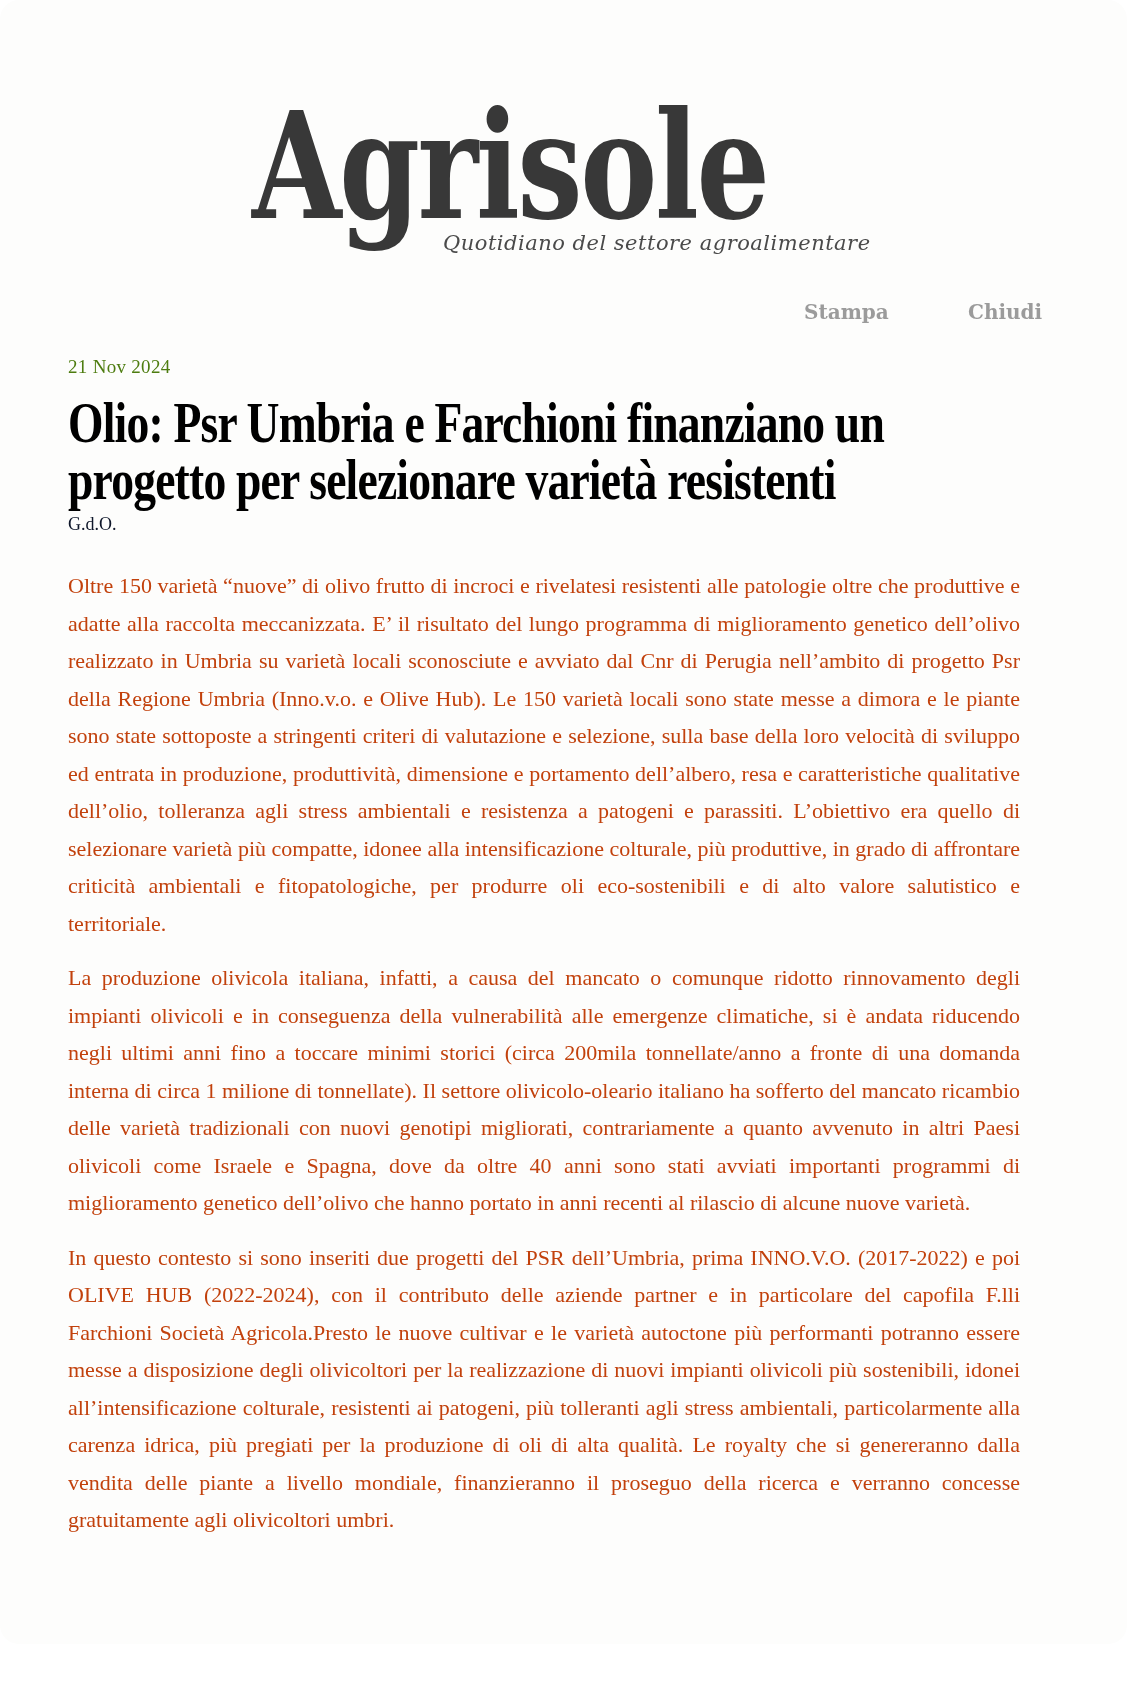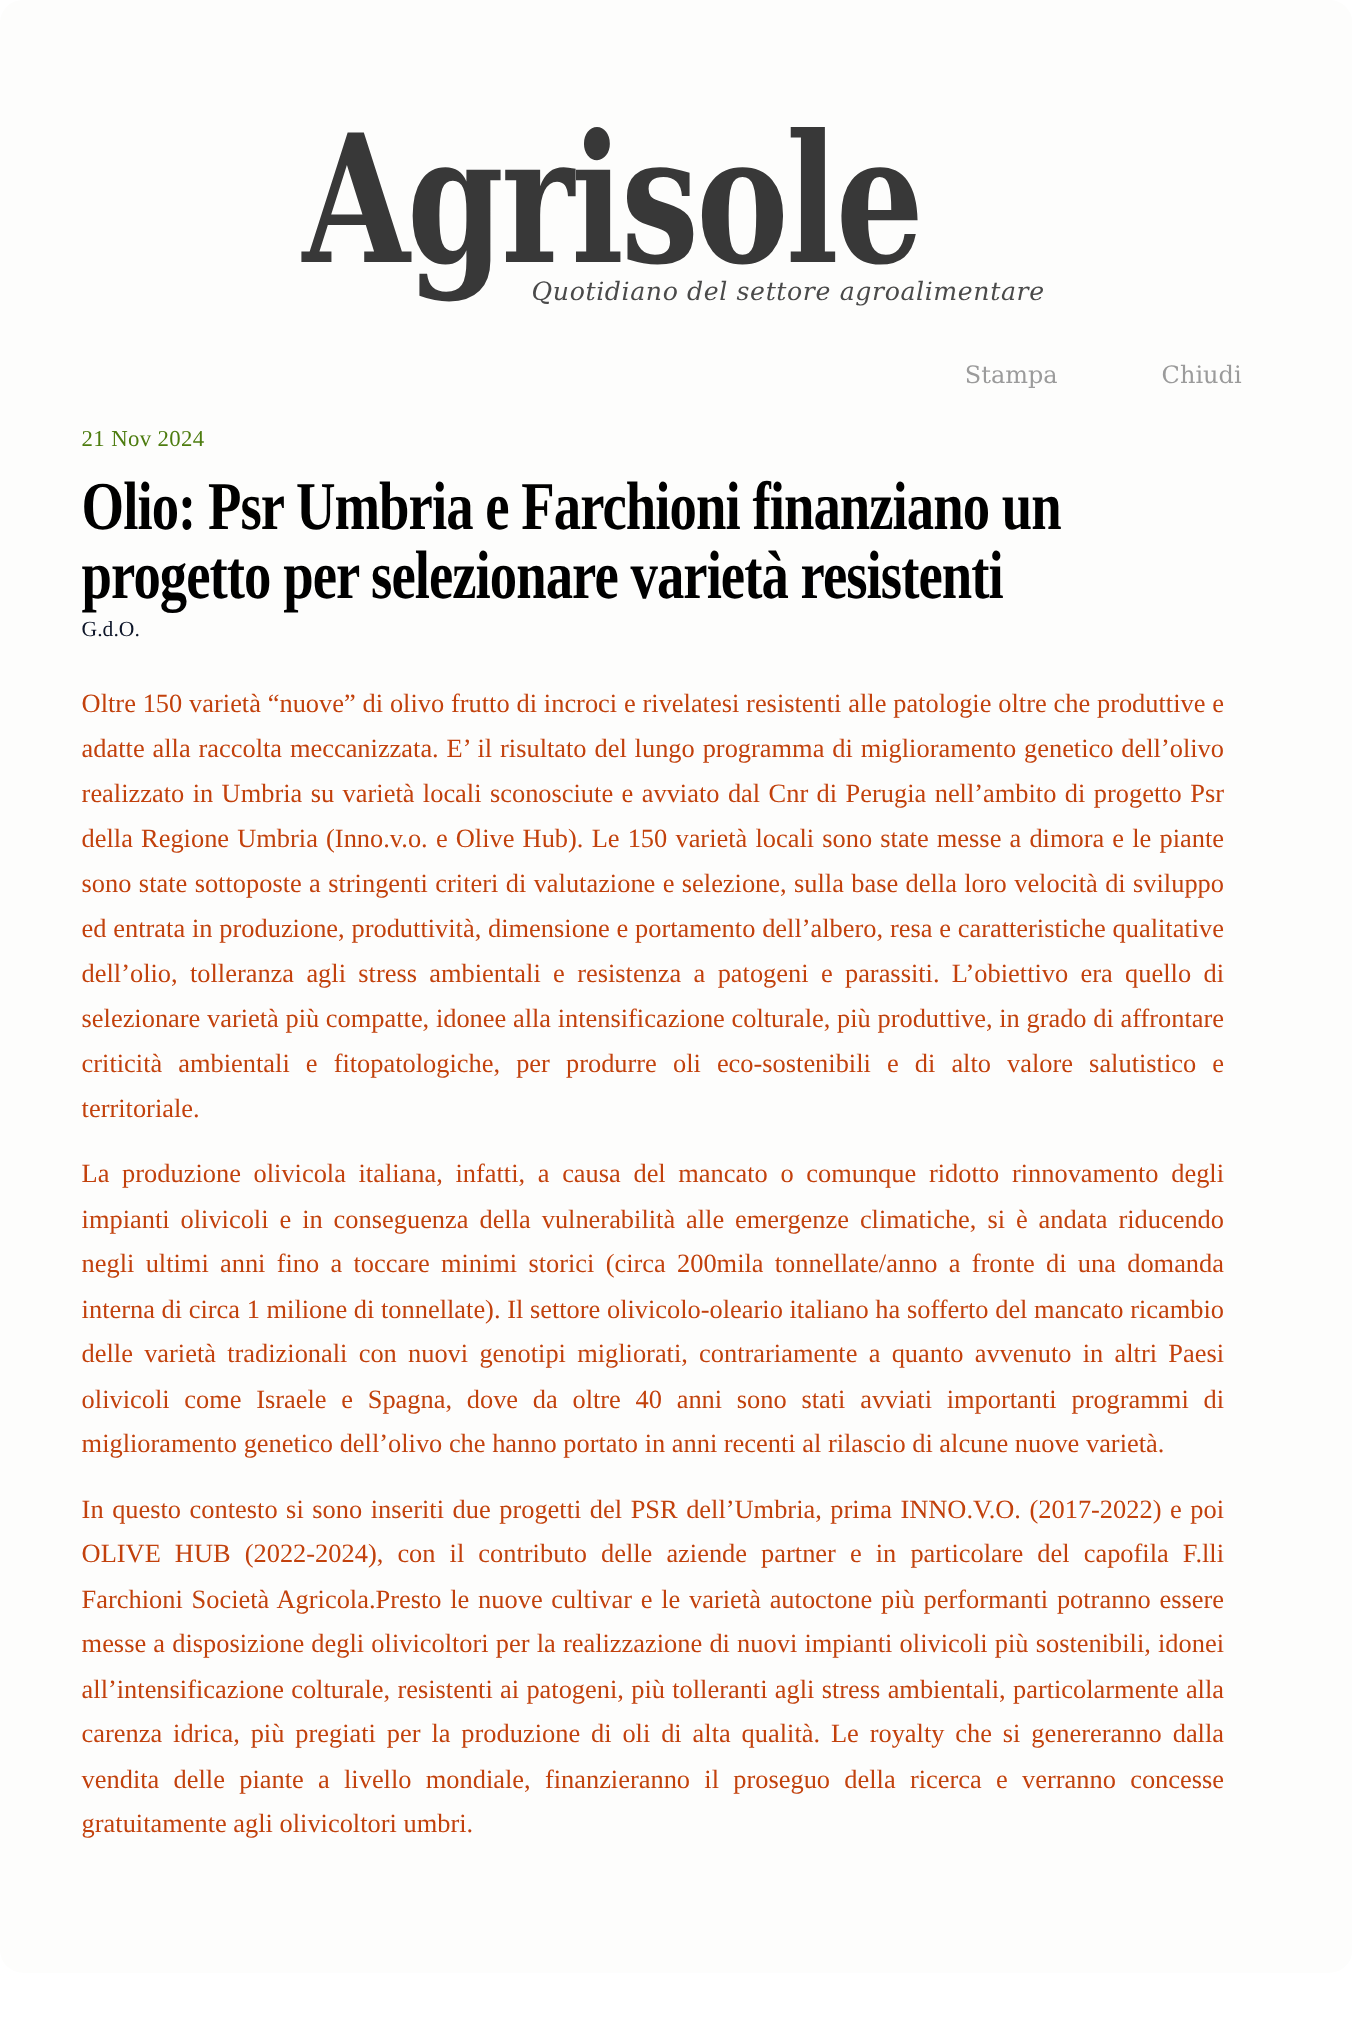--- a/index.html
+++ b/index.html
@@ -41,20 +41,21 @@
     color: #4a4a4a;
     letter-spacing: 0.5px;
     white-space: nowrap;
   }
 
   
   .toolbar {
     position: absolute;
     top: 300px; left: 0; right: 0;
     height: 26px;
+    font-weight: bold;
   }
   .toollink {
     position: absolute;
     font-family: "DejaVu Serif", serif;
     font-size: 20px;
     color: #9b9b9b;
     text-decoration: none;
     cursor: pointer;
     white-space: nowrap;
   }

